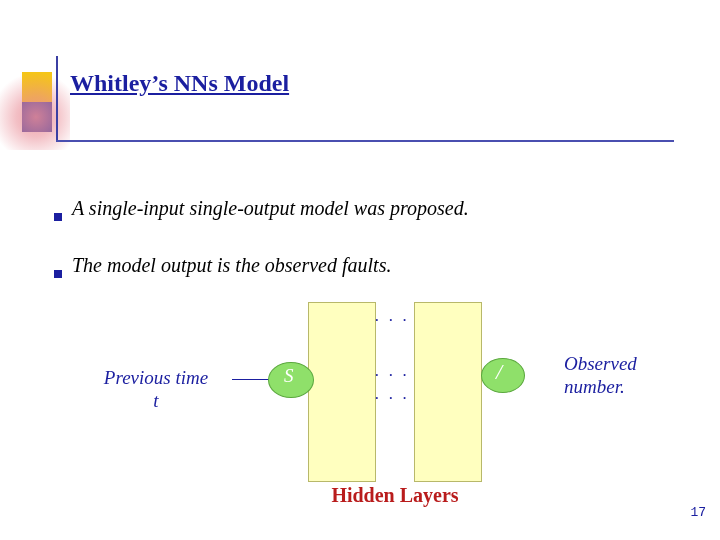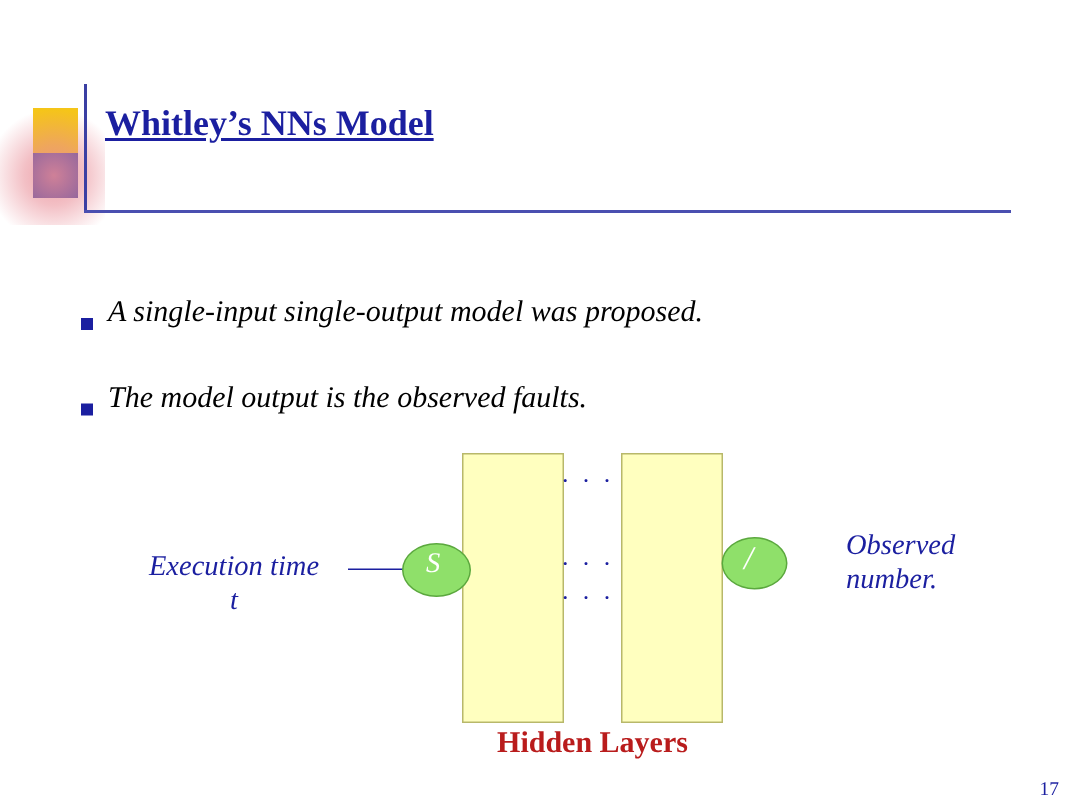--- a/index.html
+++ b/index.html
@@ -197,24 +197,24 @@
     color: #b91c1c;
     font-size: 20px;
     font-weight: bold;
     font-style: normal;
   }
 
   
   .page-number {
     position: absolute;
     right: 14px;
-    bottom: 6px;
+    bottom: 20px;
     font-size: 13px;
     color: #1b1fa0;
-    font-family: Liberation Serif, serif;
+    font-family: Liberation Mono, monospace;
   }
 </style>
 </head>
 <body>
 
 <div class="corner-wrap">
   <div class="corner-gold"></div>
   <div class="corner-blue"></div>
   <div class="corner-fade"></div>
 </div>
@@ -247,21 +247,21 @@
   <div class="node-glyph glyph-s">S</div>
 
   <div class="node node-out"></div>
   <div class="node-glyph glyph-slash">/</div>
 
   <div class="dots dots-a">· · ·</div>
   <div class="dots dots-b">· · ·</div>
   <div class="dots dots-c">· · ·</div>
 
   <div class="label label-exec">
-    <div>Execution time</div>
+    <div>Previous time</div>
     <div>t</div>
   </div>
 
   <div class="label label-obs">
     <div>Observed</div>
     <div>number.</div>
   </div>
 
   <div class="label-hidden">Hidden Layers</div>
 </div>

